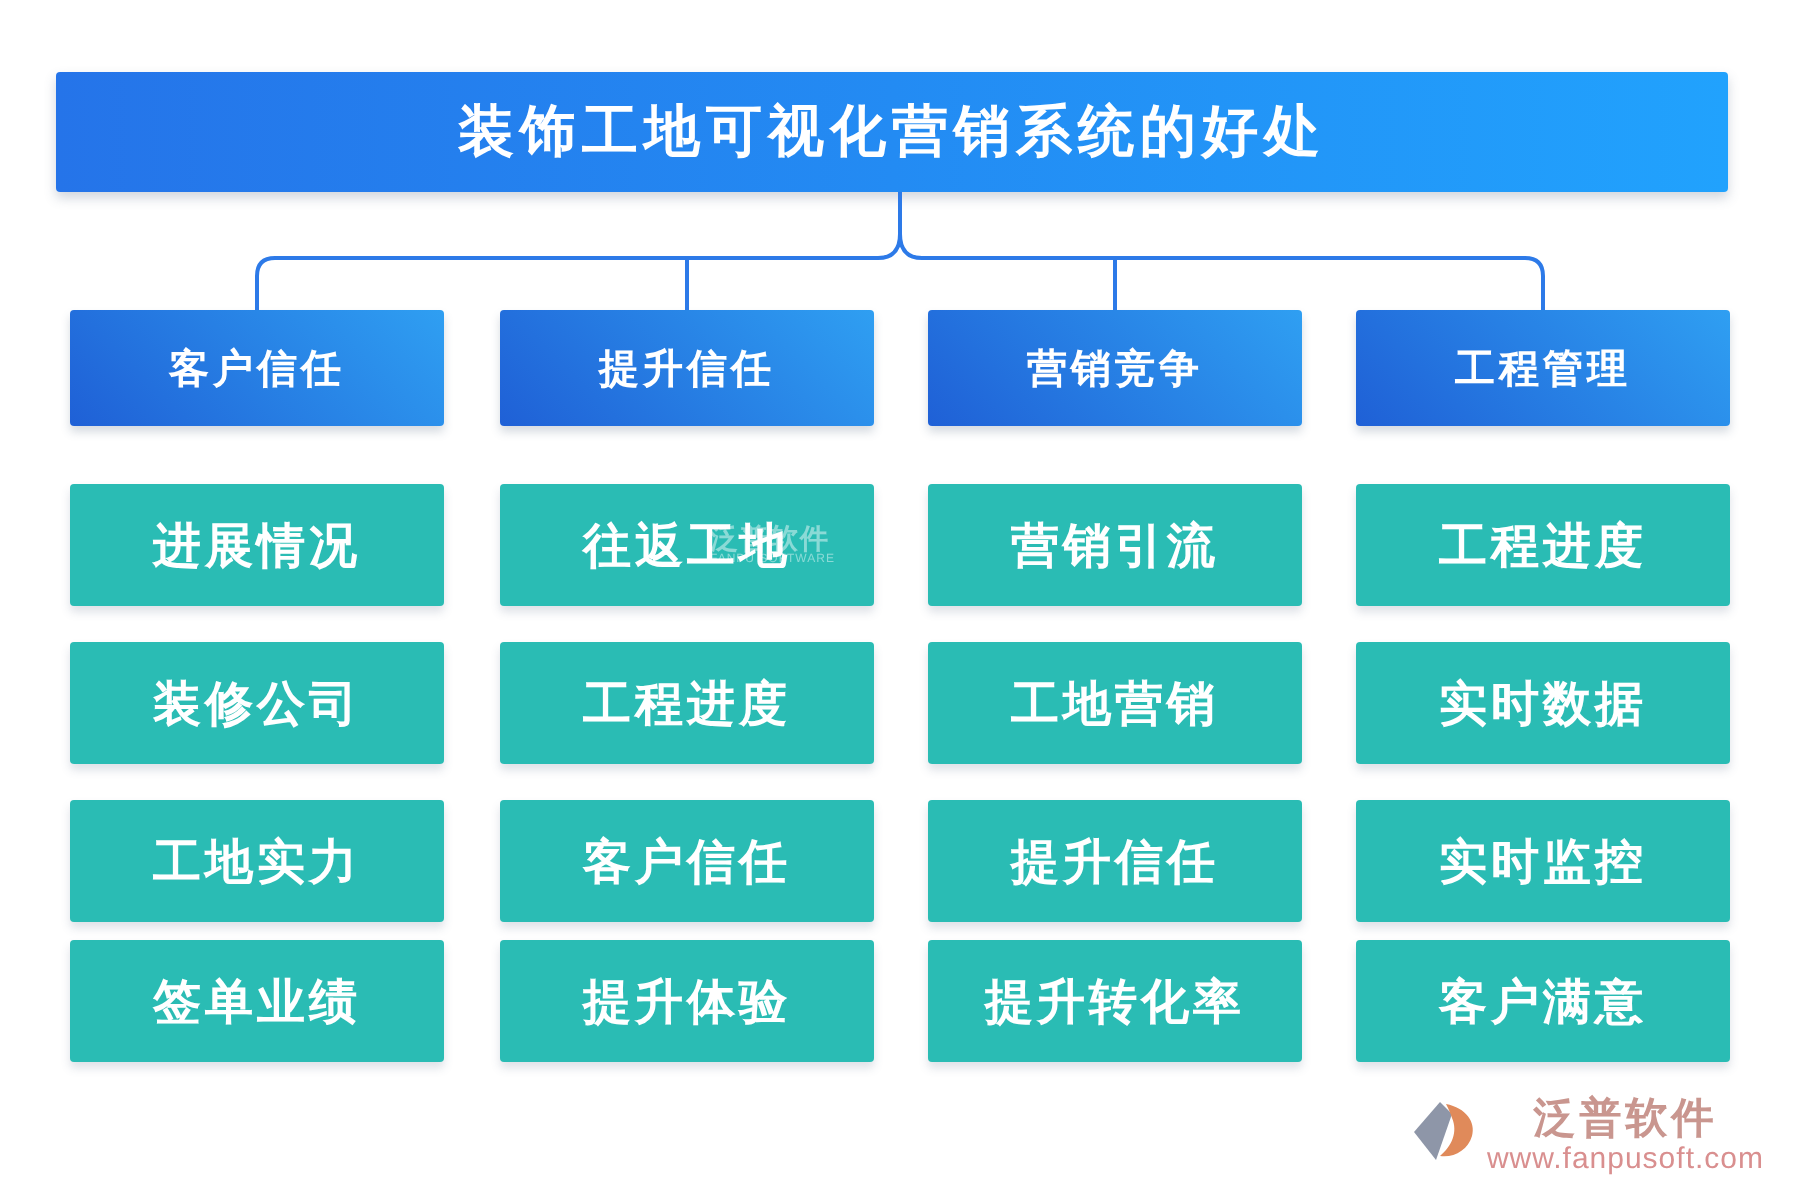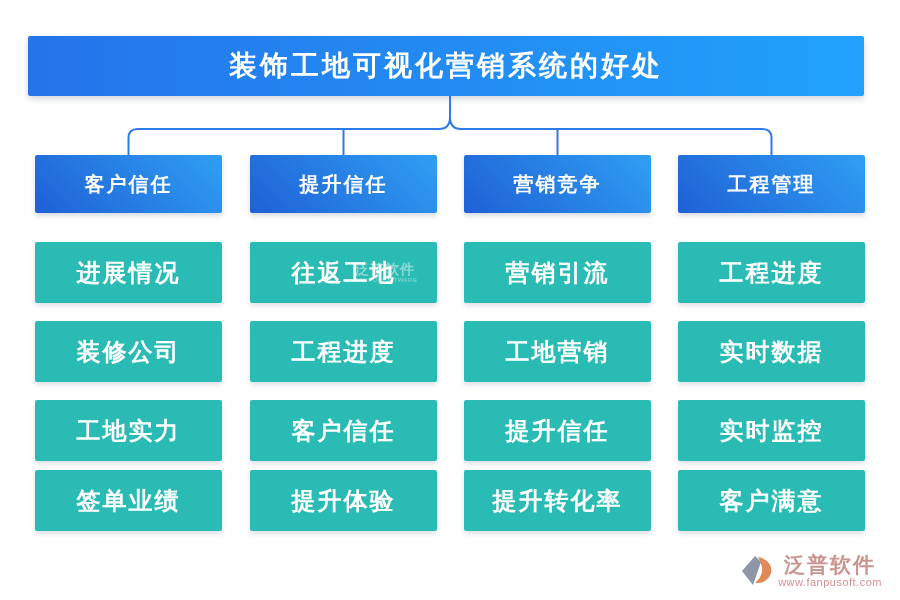--- a/index.html
+++ b/index.html
@@ -39,21 +39,21 @@
     color:rgba(255,255,255,0.45);text-align:left;line-height:1.1;
     pointer-events:none;
   }
   .watermark .wm-main{font-size:14px;font-weight:bold;letter-spacing:1px;}
   .watermark .wm-sub{font-size:6px;letter-spacing:0.5px;}
   .footer{
     position:absolute;right:18px;bottom:12px;display:flex;align-items:flex-start;gap:4px;
   }
   .footer .logo-text{display:flex;flex-direction:column;align-items:center;}
   .footer .brand{font-size:21px;font-weight:bold;color:var(--brand_text);letter-spacing:2px;line-height:1.1;}
-  .footer .url{font-size:11px;color:var(--brand_url);letter-spacing:0.5px;}
+  .footer .url{font-size:15px;color:var(--brand_url);letter-spacing:0.5px;}
 </style>
 </head>
 <body style="--title_left: #2574e9; --title_right: #21a2fd; --hdr_dark: #1f60d6; --hdr_light: #2f9ff2; --cell_teal: #2abcb4; --connector: #2d7ae8; --brand_text: #c9968f; --brand_url: #d98f8f;">
 
 <div class="title-bar">
   <span>装饰工地可视化营销系统的好处</span>
 </div>
 
 <svg class="connector" width="900" height="600">
   <g fill="none" stroke="#2d7ae8" stroke-width="2">

